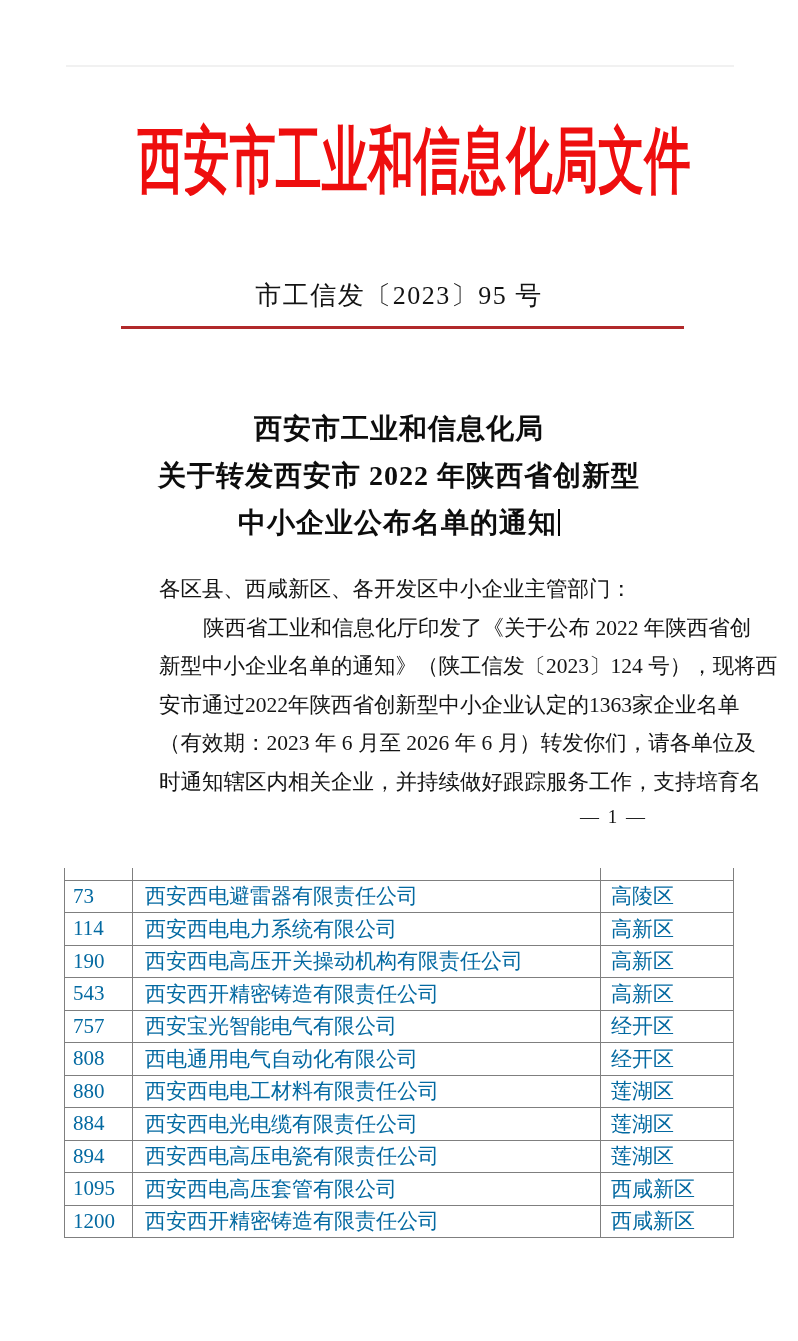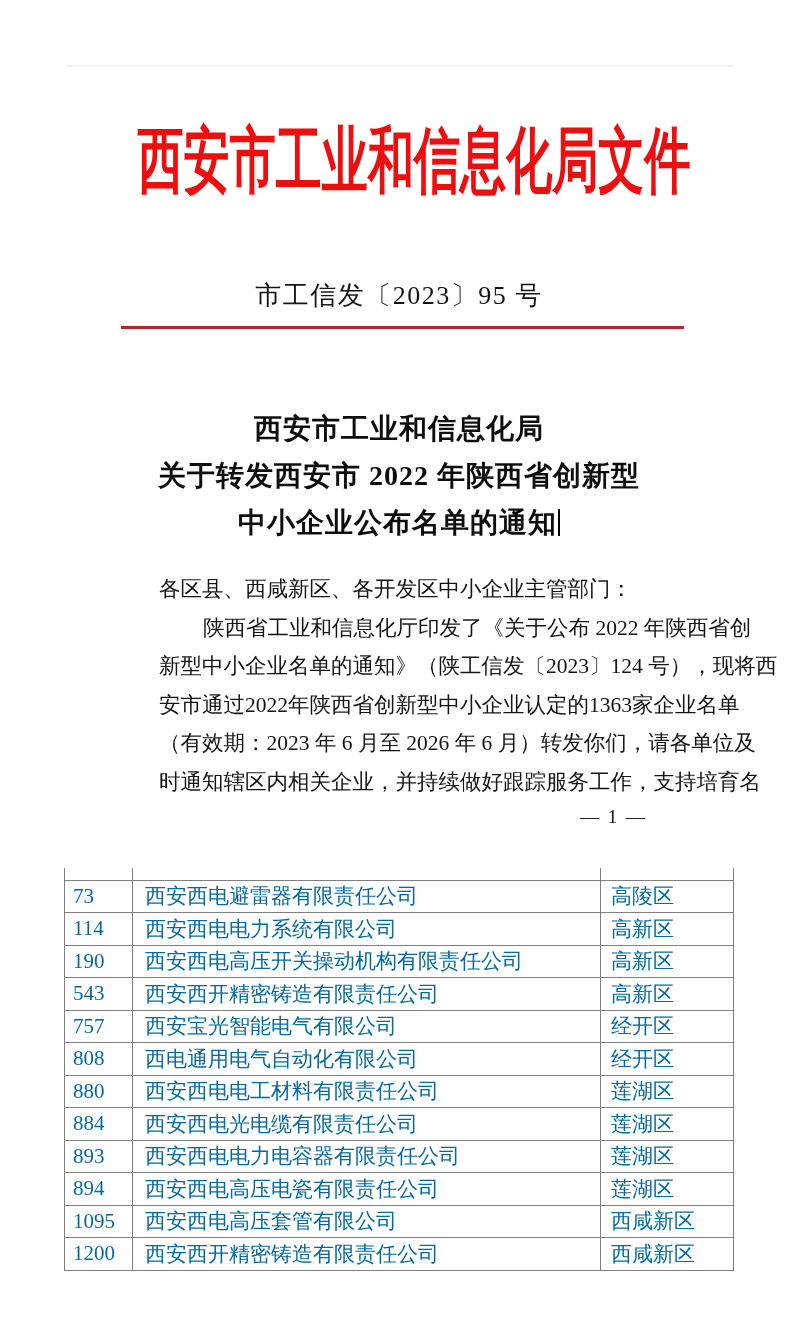--- a/index.html
+++ b/index.html
@@ -168,25 +168,20 @@
           <td class="col-no">880</td>
           <td class="col-company">西安西电电工材料有限责任公司</td>
           <td class="col-district">莲湖区</td>
         </tr>
         <tr>
           <td class="col-no">884</td>
           <td class="col-company">西安西电光电缆有限责任公司</td>
           <td class="col-district">莲湖区</td>
         </tr>
         <tr>
-          <td class="col-no">893</td>
-          <td class="col-company">西安西电电力电容器有限责任公司</td>
-          <td class="col-district">莲湖区</td>
-        </tr>
-        <tr>
           <td class="col-no">894</td>
           <td class="col-company">西安西电高压电瓷有限责任公司</td>
           <td class="col-district">莲湖区</td>
         </tr>
         <tr>
           <td class="col-no">1095</td>
           <td class="col-company">西安西电高压套管有限公司</td>
           <td class="col-district">西咸新区</td>
         </tr>
         <tr>

